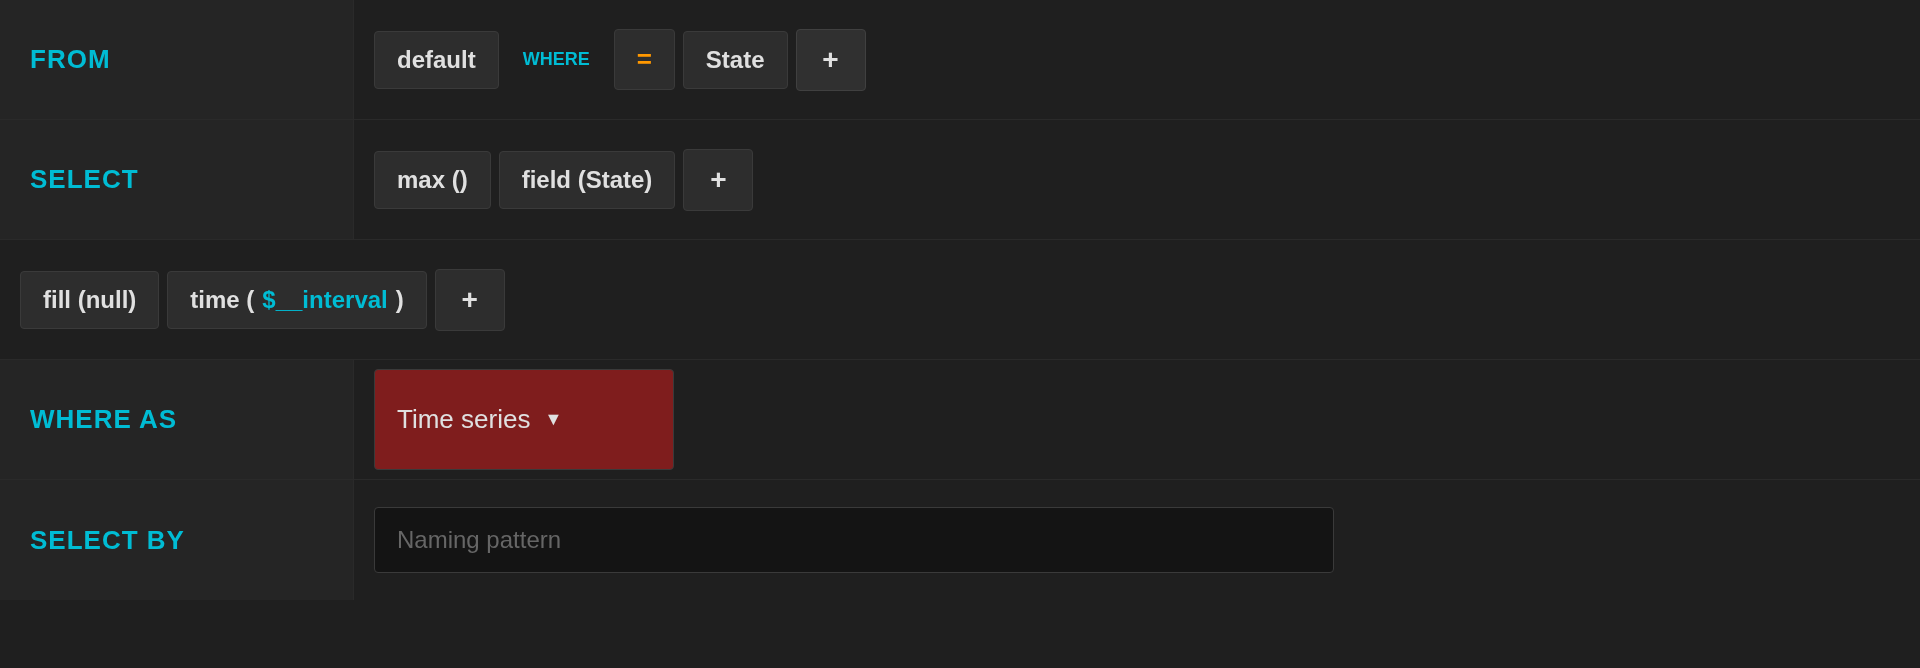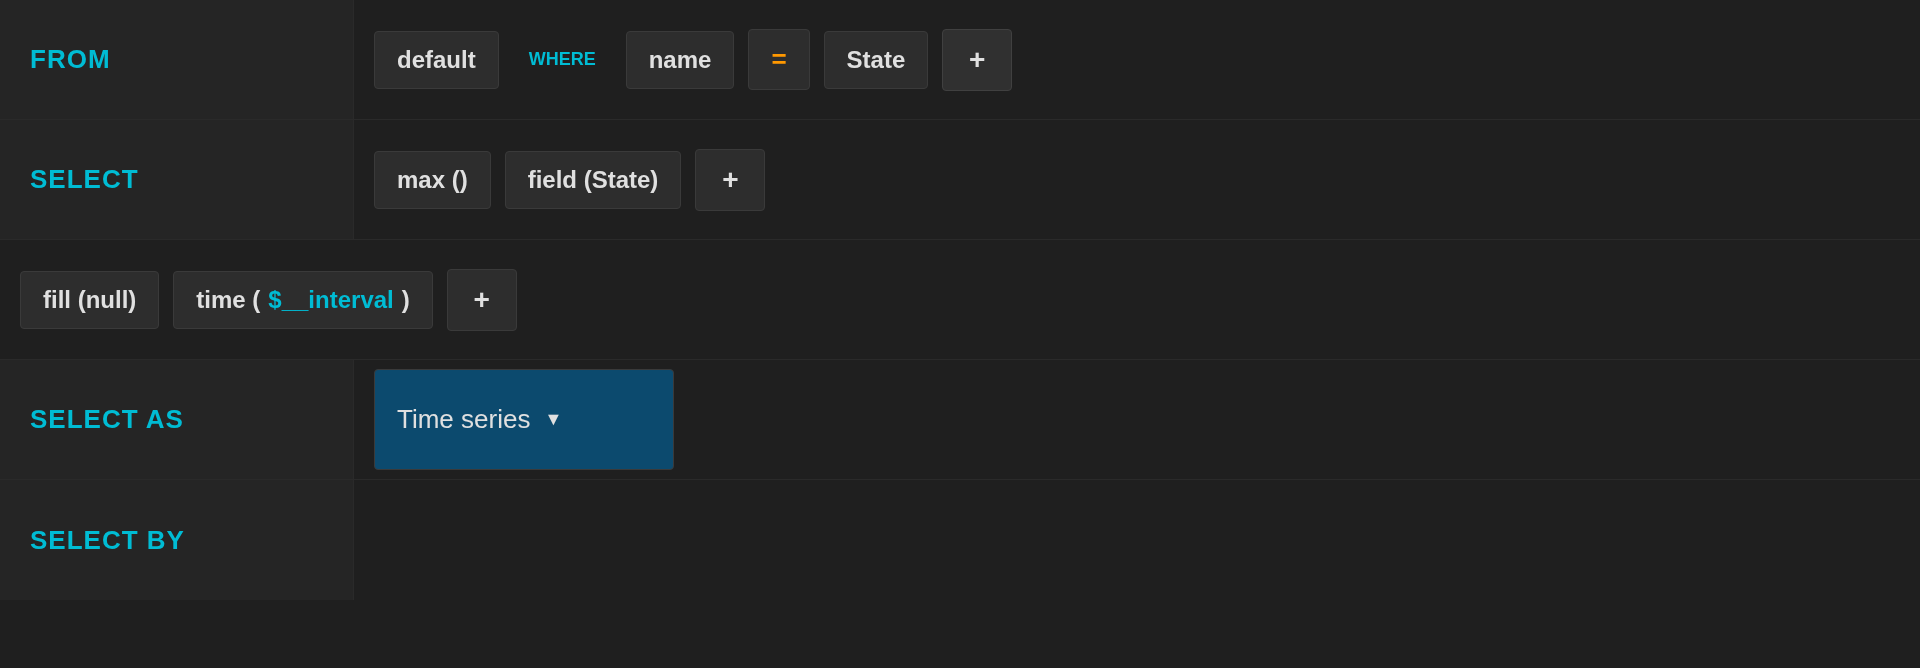--- a/index.html
+++ b/index.html
@@ -49,21 +49,21 @@
       display: flex;
       align-items: center;
       border-right: 1px solid #2a2a2a;
     }
 
     .row-content {
       display: flex;
       align-items: center;
       flex: 1;
       padding: 0 20px;
-      gap: 14px;
+      gap: 8px;
       flex-wrap: wrap;
     }
 
     .pill {
       background-color: #2d2d2d;
       color: #e0e0e0;
       border: 1px solid #3a3a3a;
       border-radius: 4px;
       padding: 14px 22px;
       font-size: 24px;
@@ -104,21 +104,21 @@
       align-items: center;
       justify-content: center;
     }
 
     .pill-add-dark {
       background-color: #303030;
       border-color: #404040;
     }
 
     .dropdown-pill {
-      background-color: #0c4a6e;
+      background-color: #7f1d1d;
       color: #e0e0e0;
       border: 1px solid #3a3a3a;
       border-radius: 4px;
       padding: 34px 22px;
       font-size: 26px;
       font-weight: 500;
       cursor: pointer;
       display: flex;
       align-items: center;
       gap: 14px;
@@ -154,21 +154,20 @@
 </head>
 <body>
 
 <div class="query-builder">
 
   <div class="row">
     <div class="row-label">FROM</div>
     <div class="row-content">
       <button class="pill">default</button>
       <span class="pill pill-keyword">WHERE</span>
-      <button class="pill">name</button>
       <button class="pill pill-operator">=</button>
       <button class="pill">State</button>
       <button class="pill-add pill-add-dark">+</button>
     </div>
   </div>
 
   <div class="row">
     <div class="row-label">SELECT</div>
     <div class="row-content">
       <button class="pill">max ()</button>
@@ -179,26 +178,29 @@
 
   <div class="row">
     <div class="row-content">
       <button class="pill">fill (null)</button>
       <button class="pill">time (<span class="interval-text">$__interval</span>)</button>
       <button class="pill-add">+</button>
     </div>
   </div>
 
   <div class="row">
-    <div class="row-label">SELECT AS</div>
+    <div class="row-label">WHERE AS</div>
     <div class="row-content">
       <button class="dropdown-pill">
         <span>Time series</span>
         <span class="dropdown-arrow">▼</span>
       </button>
     </div>
   </div>
 
   <div class="row row-last">
     <div class="row-label">SELECT BY</div>
+    <div class="row-content">
+      <input class="alias-input" type="text" placeholder="Naming pattern" style="">
+    </div>
   </div>
 
 </div>
 
 </body></html>

